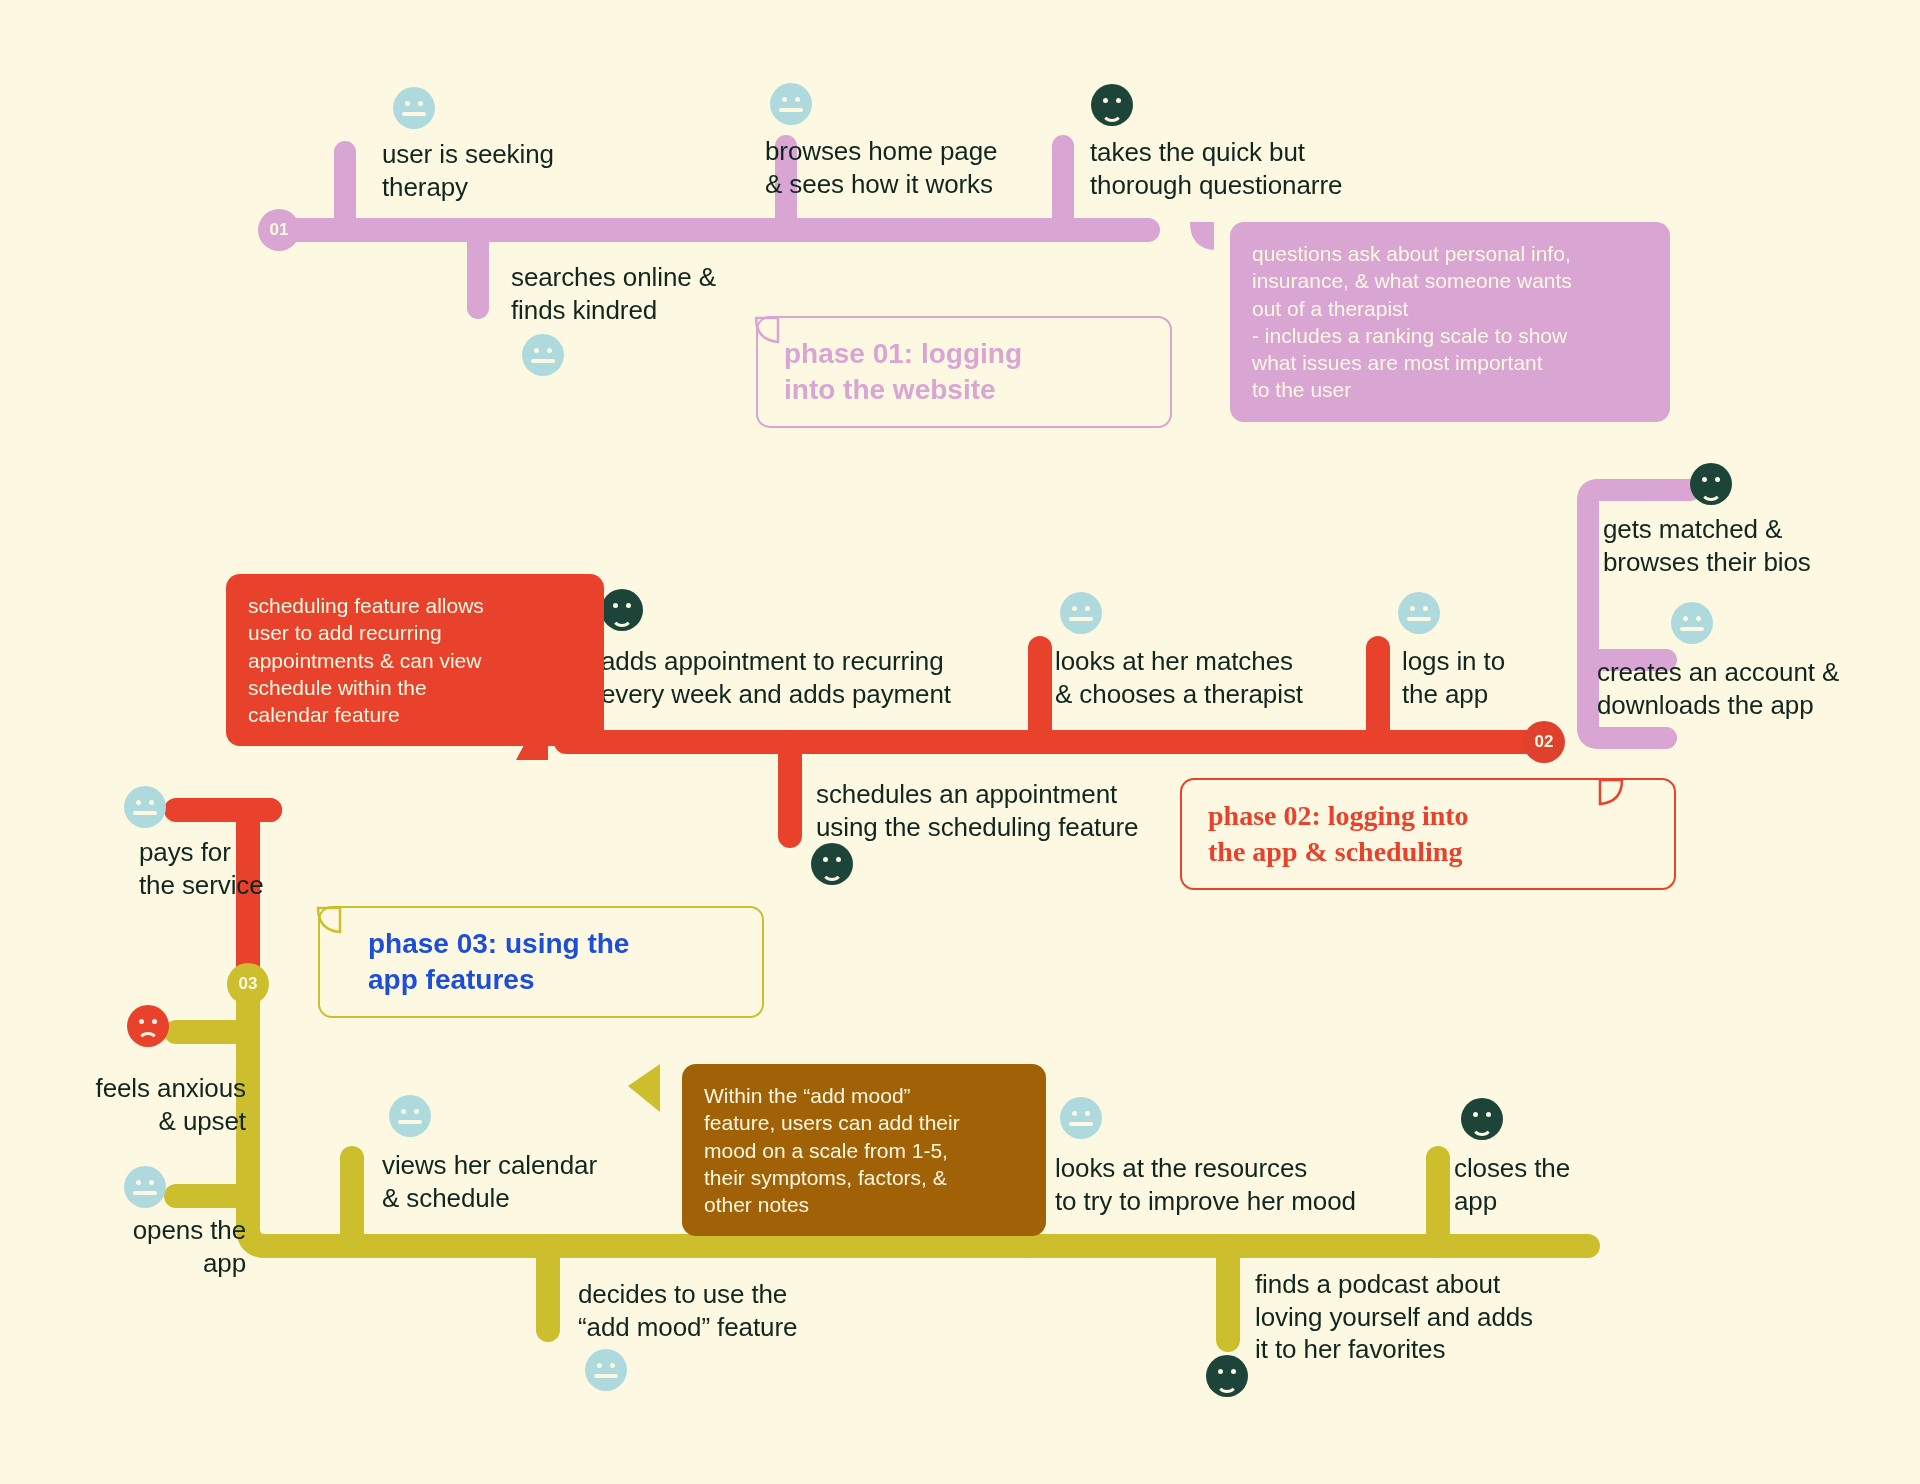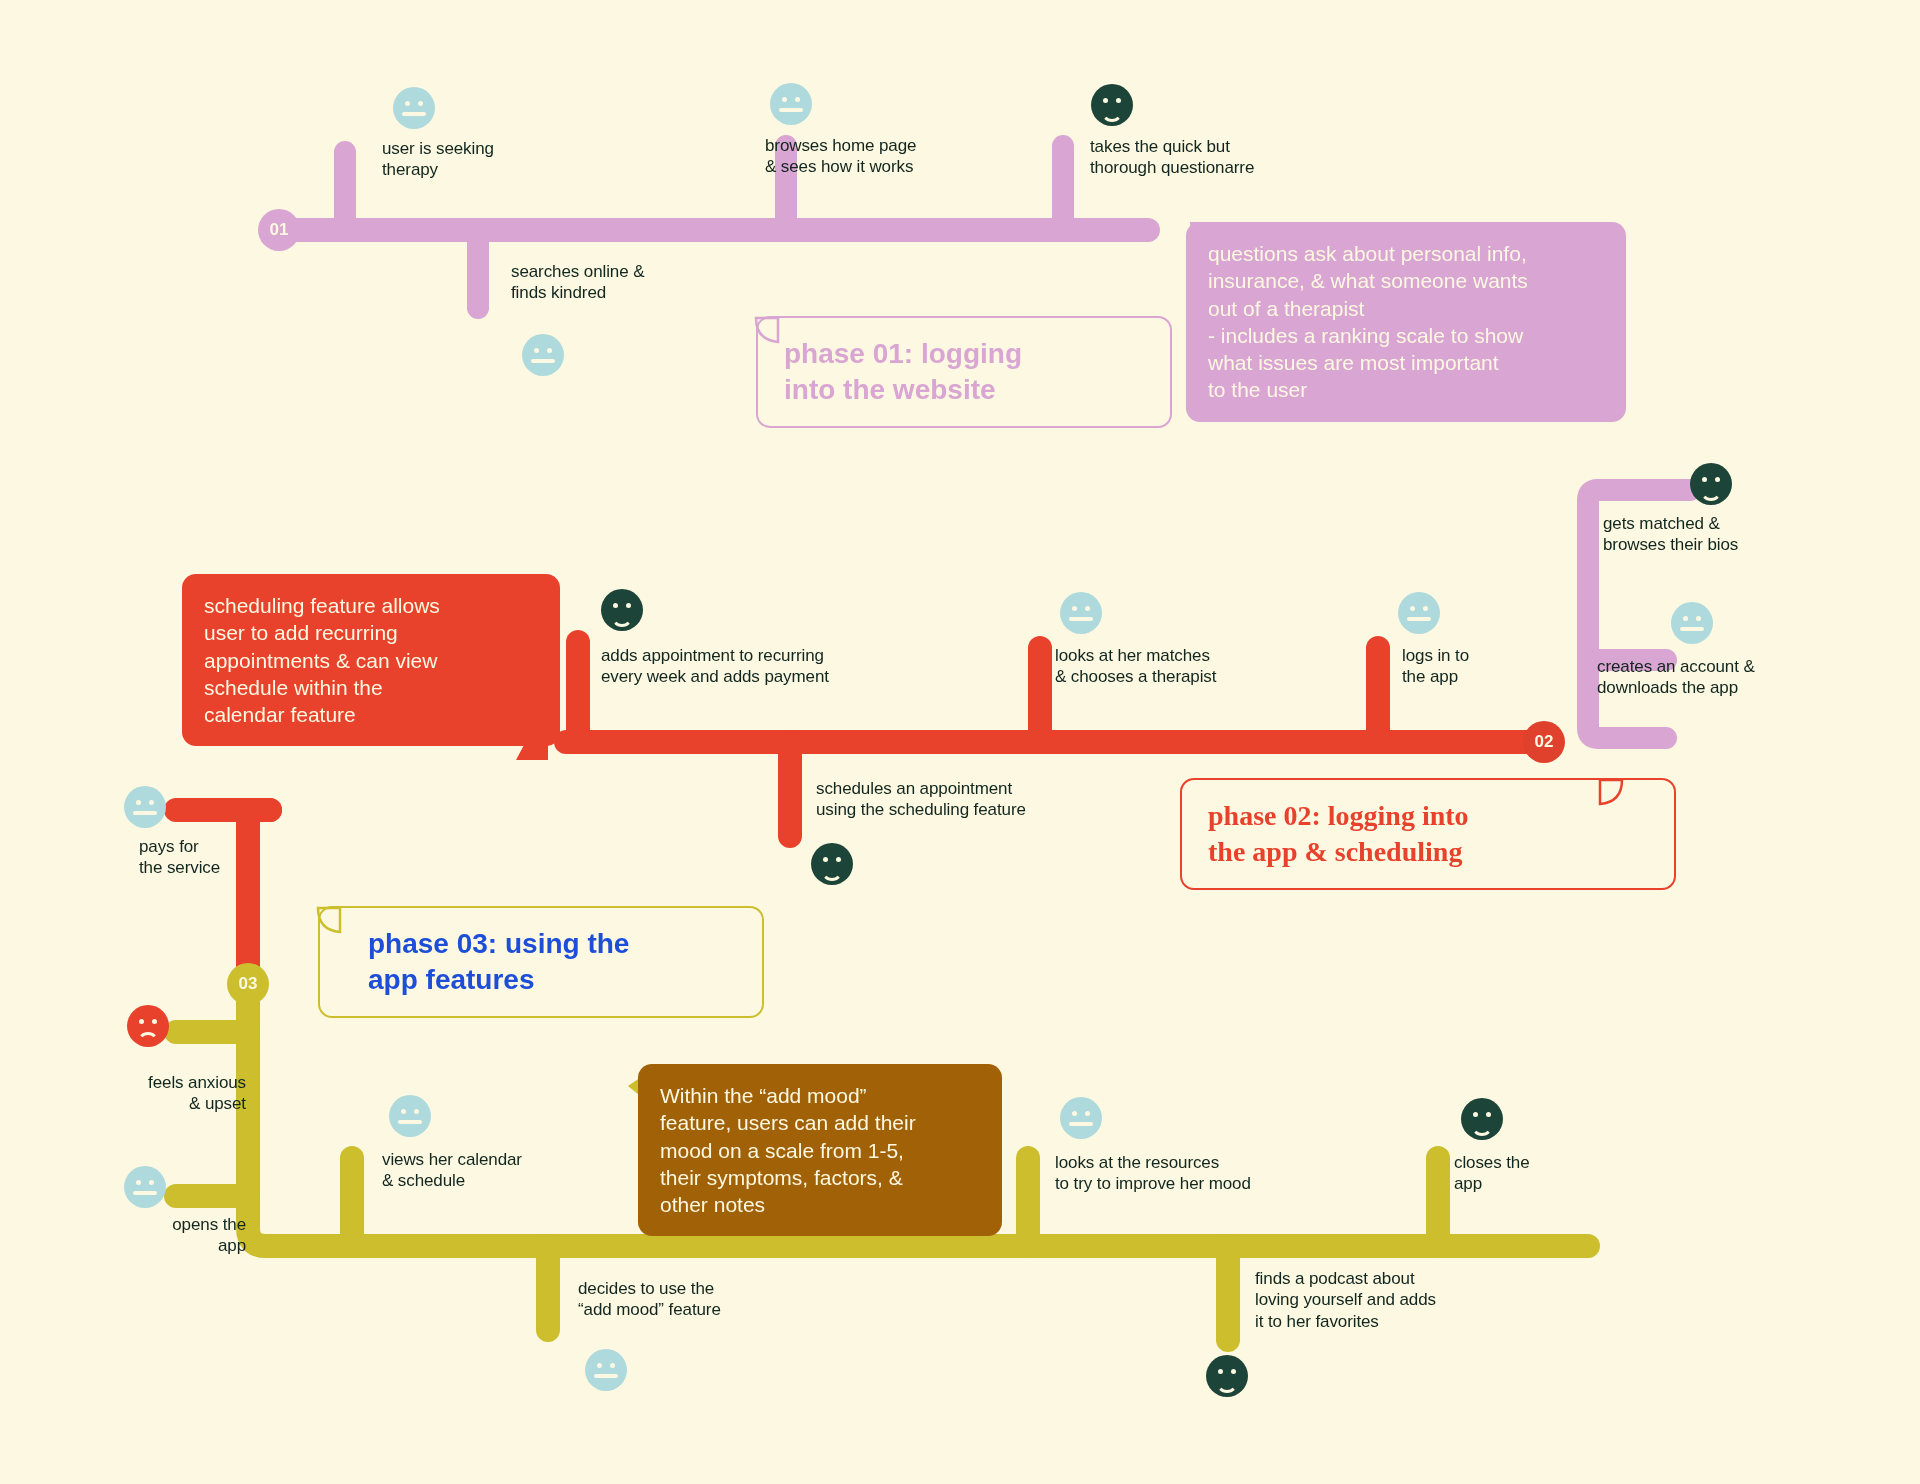--- a/index.html
+++ b/index.html
@@ -9,21 +9,21 @@
     font-family:"Liberation Sans", sans-serif;
     overflow:hidden;
     position:relative;
   }
   #canvas{position:absolute;inset:0;width:1920px;height:1484px;}
   svg.flow{position:absolute;left:0;top:0;width:1920px;height:1484px;pointer-events:none;}
 
   .node-label{
     position:absolute;
     color:#11261f;
-    font-size:17px;
+    font-size:26px;
     line-height:1.25;
     white-space:pre-line;
     font-family:"Liberation Sans", sans-serif;
     letter-spacing:-0.1px;
   }
   .node-label.right{text-align:right;}
 
   .face{
     position:absolute;
     width:42px;height:42px;
@@ -68,21 +68,21 @@
 
   .callout{
     position:absolute;
     border-radius:14px;
     padding:18px 22px;
     font-size:21px;
     line-height:1.3;
     white-space:pre-line;
     font-family:"Liberation Sans", sans-serif;
   }
-  .callout.filled{color:#fdf8e1;}
+  .callout.filled{color:#fdf8e1;margin-left:44px;}
   .callout.pink-fill{background:#d9a5d2;}
   .callout.red-fill{background:#e8412c;}
   .callout.yellow-fill{background:#a16207;}
 
   .phase-box{
     position:absolute;
     border-radius:14px;
     background:transparent;
     padding:18px 26px;
     font-size:28px;

